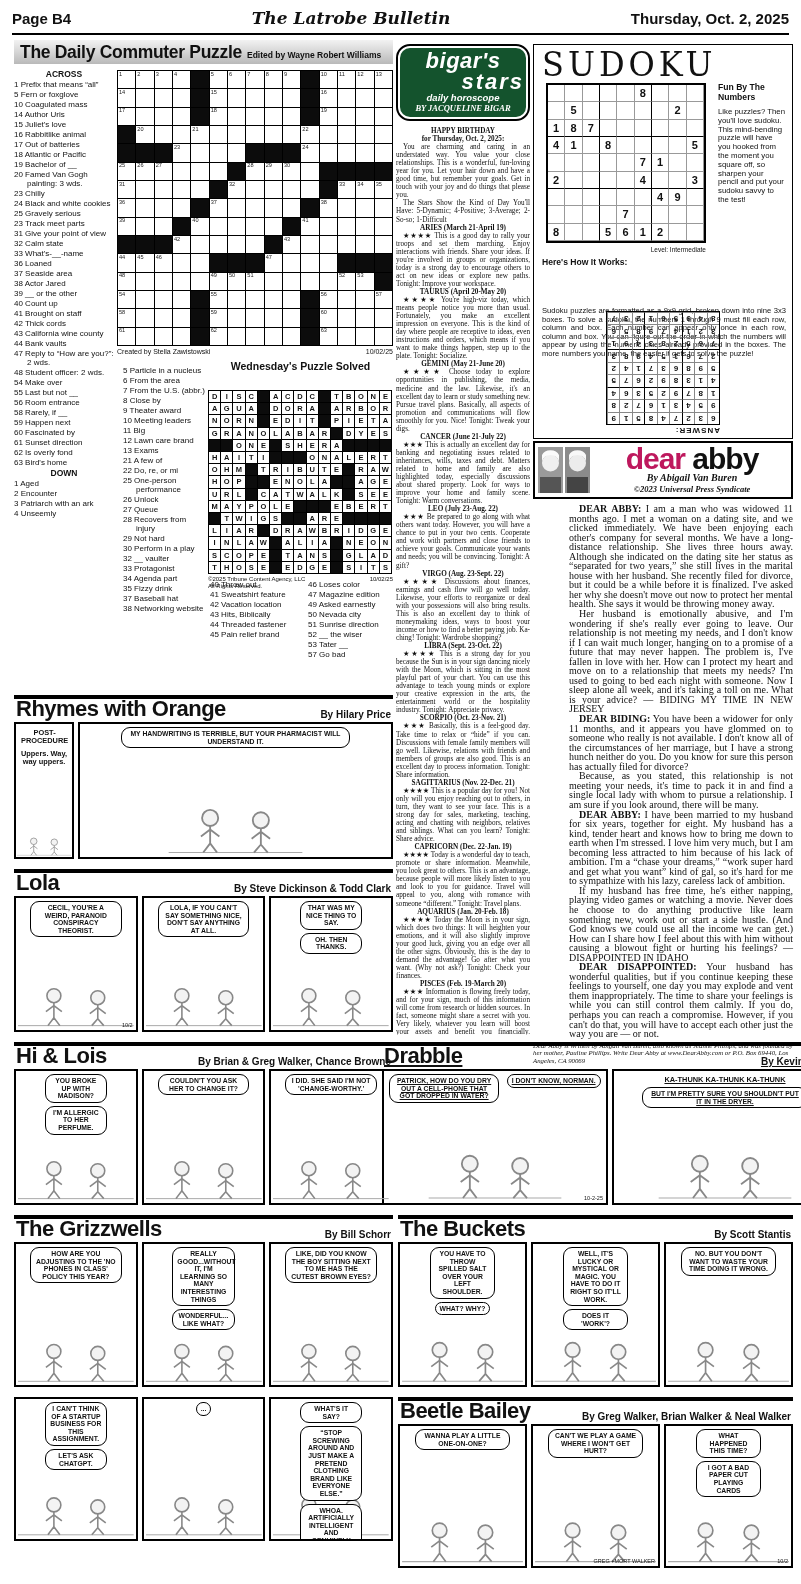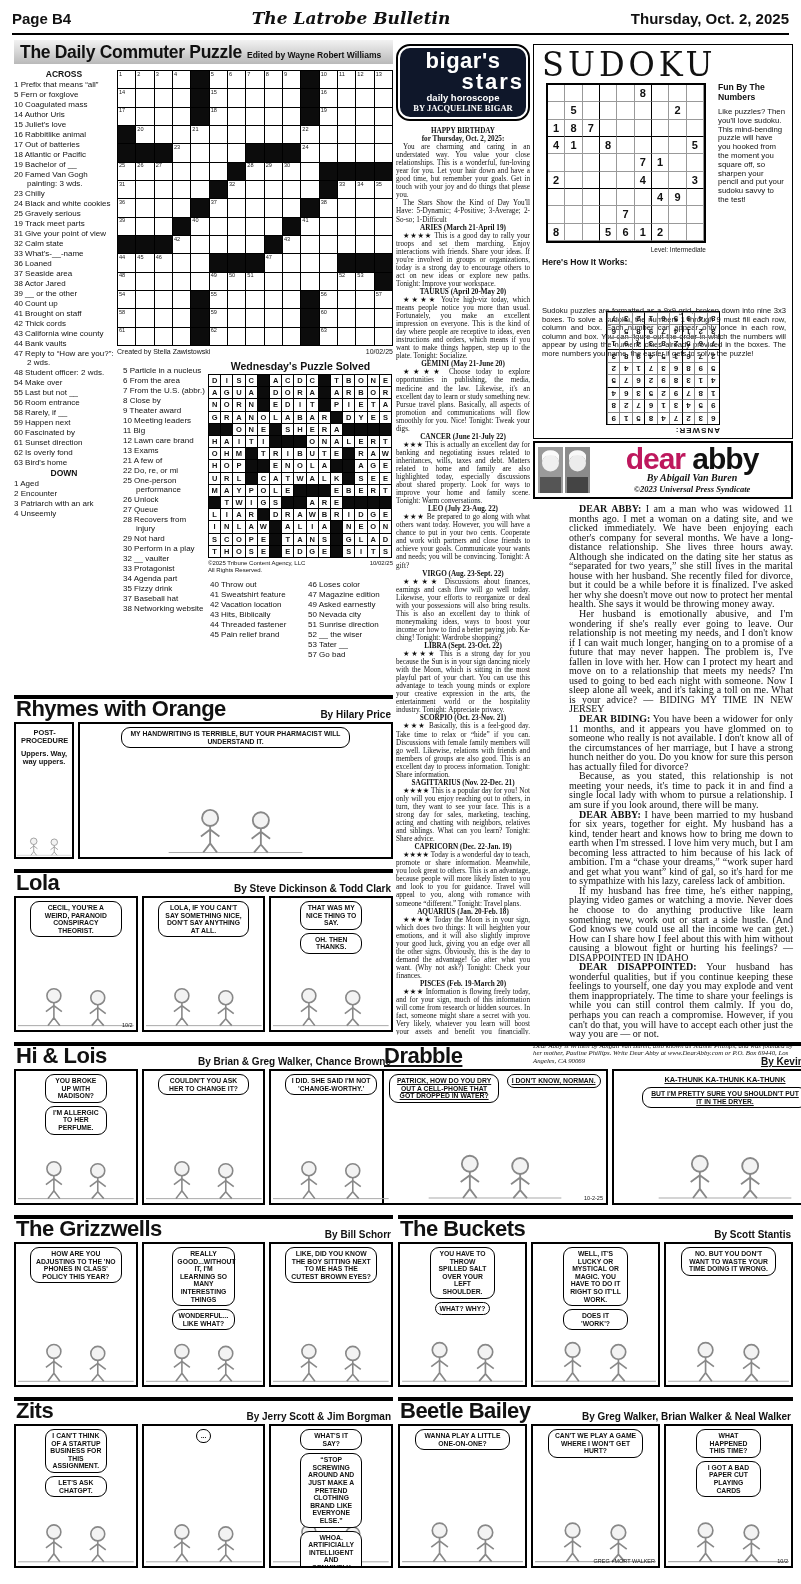--- a/index.html
+++ b/index.html
@@ -26,32 +26,32 @@
   #created-line{position:absolute;left:103px;top:308px;width:276px;display:flex;
                 justify-content:space-between;font-size:7px;}
   .cluecol{position:absolute;font-size:8px;line-height:9px;overflow:hidden;}
   #clues-c1{left:0;top:28px;width:100px;height:626px;}
   #clues-c2{left:109px;top:326px;width:83px;height:328px;}
   #clues-c3{left:196px;top:540px;width:94px;height:114px;}
   #clues-c4{left:294px;top:540px;width:85px;height:114px;}
   .clue-head{font-weight:bold;text-align:center;font-size:8.5px;margin:2px 0 1px;}
   .clue{padding-left:13px;text-indent:-13px;margin-bottom:1px;}
   #solved{position:absolute;left:194px;top:320px;width:185px;}
-  #solved .st{font-weight:bold;font-size:10.5px;text-align:center;margin-bottom:2px;}
+  #solved .st{font-weight:bold;font-size:10.5px;text-align:center;margin-bottom:18px;}
   #xw-solved-grid{width:184px;height:184px;background:#000;border:1.5px solid #000;display:grid;
                   grid-template-columns:repeat(15,1fr);grid-template-rows:repeat(15,1fr);gap:1px;
                   box-sizing:border-box;}
   .sc{background:#fff;display:flex;align-items:center;justify-content:center;
       font-size:7.5px;font-weight:bold;}
   .sc.b{background:#0c0c0c;}
   #solved-copy{display:flex;justify-content:space-between;font-size:6px;line-height:6.5px;margin-top:2px;}
   
   #horoscope{position:absolute;left:396px;top:44px;width:134px;height:998px;}
   #horo-logo{border:2px solid #000;border-radius:14px;padding:2px;background:#fff;}
-  #horo-logo .in{background:#0f172a;color:#fff;border-radius:10px;text-align:center;padding:3px 2px 4px;}
+  #horo-logo .in{background:#14532d;color:#fff;border-radius:10px;text-align:center;padding:3px 2px 4px;font-style:italic;}
   #horo-logo .l1{font-weight:bold;font-size:22px;line-height:20px;letter-spacing:0.5px;}
   #horo-logo .l2{font-weight:bold;font-size:22px;line-height:21px;letter-spacing:2px;text-align:right;}
   #horo-logo .l3{font-weight:bold;font-size:9.5px;line-height:11px;}
   #horo-logo .l4{font-family:"Liberation Serif",serif;font-weight:bold;font-size:8.5px;line-height:10px;}
   #horo-body{margin-top:6px;font-family:"Liberation Serif",serif;font-size:7.2px;line-height:8.05px;
              text-align:justify;height:908px;overflow:hidden;}
   #horo-body .hc{text-align:center;font-weight:bold;}
   #horo-body p{margin:0;text-indent:7px;}
   
   #sudoku{position:absolute;left:533px;top:44px;width:260px;height:395px;border:1.5px solid #000;
@@ -488,21 +488,21 @@
         <div class="clue">14 Author Uris</div>
         <div class="clue">15 Juliet's love</div>
         <div class="clue">16 Rabbitlike animal</div>
         <div class="clue">17 Out of batteries</div>
         <div class="clue">18 Atlantic or Pacific</div>
         <div class="clue">19 Bachelor of __</div>
         <div class="clue">20 Famed Van Gogh painting: 3 wds.</div>
         <div class="clue">23 Chilly</div>
         <div class="clue">24 Black and white cookies</div>
         <div class="clue">25 Gravely serious</div>
-        <div class="clue">19 Track meet parts</div>
+        <div class="clue">23 Track meet parts</div>
         <div class="clue">31 Give your point of view</div>
         <div class="clue">32 Calm state</div>
         <div class="clue">33 What's-__-name</div>
         <div class="clue">36 Loaned</div>
         <div class="clue">37 Seaside area</div>
         <div class="clue">38 Actor Jared</div>
         <div class="clue">39 __ or the other</div>
         <div class="clue">40 Count up</div>
         <div class="clue">41 Brought on staff</div>
         <div class="clue">42 Thick cords</div>
@@ -1341,24 +1341,20 @@
             </g>
           </svg>
           <div class="bubbles">
             <div class="bubble solo">NO. BUT YOU DON'T WANT TO WASTE YOUR TIME DOING IT WRONG.</div>
           </div>
         </div>
       </div>
   </div>
 
   <div class="comic" id="c-zits" style="left:14px;top:1397px;width:379px;height:179px;">
-    <div class="comic-head">
-      <span class="comic-title">Zits</span>
-      <span class="comic-by">By Jerry Scott &amp; Jim Borgman</span>
-    </div>
     <div class="strip" style="height:144px">
         <div class="panel">
           <svg class="art-svg" viewBox="0 0 120 60" preserveAspectRatio="xMidYMax meet">
             <line x1="2" y1="56" x2="118" y2="56" stroke="#aaa" stroke-width="1"></line>
             <g stroke="#888" fill="#f3f3f3" stroke-width="1.6">
               <circle cx="38" cy="26" r="7"></circle>
               <path fill="none" d="M38 33 L38 48 M38 36 L30 42 M38 36 L46 42 M38 48 L32 56 M38 48 L44 56"></path>
               <circle cx="82" cy="28" r="7"></circle>
               <path fill="none" d="M82 35 L82 49 M82 38 L74 44 M82 38 L90 44 M82 49 L76 56 M82 49 L88 56"></path>
             </g>

